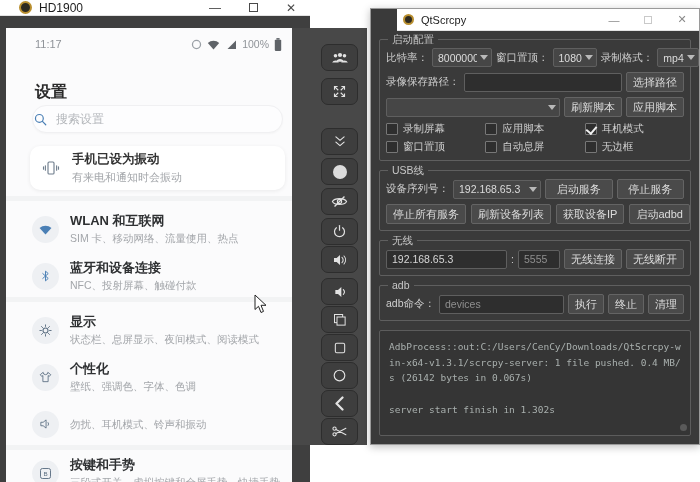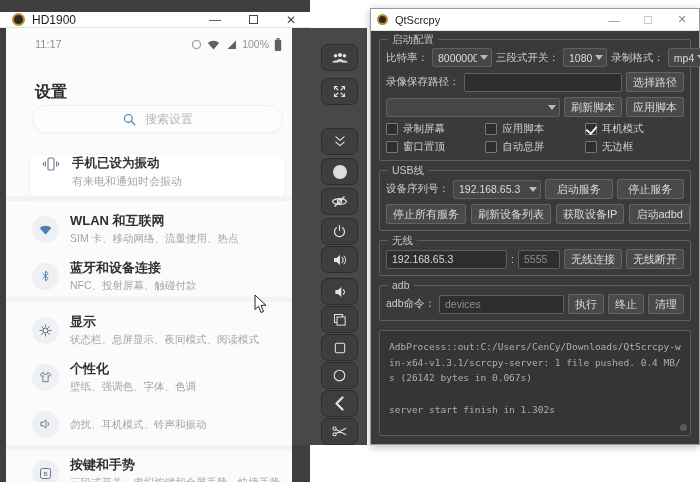--- a/index.html
+++ b/index.html
@@ -3,21 +3,21 @@
 <meta charset="utf-8">
 <style>
   * { margin:0; padding:0; box-sizing:border-box; }
   html,body { width:700px; height:482px; overflow:hidden; background:#ffffff;
               font-family:"Liberation Sans","DejaVu Sans",sans-serif; }
   .abs { position:absolute; }
 
   
   #phone-window { left:0; top:0; width:310px; height:482px; background:#3f3f3f; }
   .win-titlebar { display:flex; align-items:center; background:#ffffff; border-bottom:1px solid #e3e3e3; }
-  #phone-titlebar { height:16px; padding-left:12px;margin-top:12px; }
+  #phone-titlebar { height:16px; padding-left:19px; }
   .app-dot { width:13px; height:13px; border-radius:50%; background:#2e2a20;
              border:2px solid #b98f2f; flex:0 0 auto; }
   .win-title { font-size:12px; color:#1c1c1c; margin-left:7px; flex:1 1 auto;
                white-space:nowrap; overflow:hidden; }
   .win-controls { display:flex; height:100%; }
   .win-btn { width:38px; display:flex; align-items:center; justify-content:center;
              font-size:12px; color:#4a4a4a; cursor:default; }
   .win-btn .sq { width:9px; height:9px; border:1px solid #4a4a4a; display:block; }
   #phone-screen { position:absolute; left:6px; top:28px; width:286px; height:454px;
                   background:#fbfbfc; overflow:hidden; }
@@ -28,28 +28,28 @@
   #status-time { font-size:11px; color:#8f9398; flex:1 1 auto; }
   .st-icons { display:flex; align-items:center; gap:5px; }
   .st-icons svg { display:block; }
   #battery-pct { font-size:10.5px; color:#8f9398; }
 
   #page-title { position:absolute; left:29px; top:54px; font-size:16px; font-weight:700; color:#2a2a2a; }
 
   
   #search-box { position:absolute; left:26px; top:77px; width:251px; height:28px;
                 background:#fdfdfe; border:1px solid #f0f0f2; border-radius:15px;
-                display:flex; align-items:center; justify-content:center; gap:8px;
+                display:flex; align-items:center; justify-content:flex-start; gap:8px;
                 box-shadow:0 1px 2px rgba(0,0,0,0.03); }
   #search-box span { font-size:12px; color:#b4b7bb; }
 
   
-  #vib-card { position:absolute; left:24px; top:127px; width:255px; height:44px;
+  #vib-card { position:absolute; left:24px; top:118px; width:255px; height:44px;
               background:#ffffff; border-radius:10px; box-shadow:0 1px 4px rgba(0,0,0,0.07);
-              display:flex; padding:0 10px 0 12px; gap:12px; }
+              display:flex; align-items:center; padding:0 10px 0 12px; gap:12px; }
   .vc-title { font-size:12.5px; font-weight:700; color:#333; }
   .vc-sub { font-size:11px; color:#a3a6aa; margin-top:2px; }
 
   
   .set-item { position:absolute; left:26px; width:250px; height:42px;
               display:flex; align-items:center; gap:11px; }
   .icon-circle { width:27px; height:27px; border-radius:50%; background:#eef0f3;
                  display:flex; align-items:center; justify-content:center; flex:0 0 auto; }
   .si-title { font-size:13px; font-weight:700; color:#2f3133; white-space:nowrap; }
   .si-sub { font-size:10.5px; color:#a3a6aa; margin-top:2px; white-space:nowrap; }
@@ -60,21 +60,21 @@
 
   
   #side-toolbar { left:292px; top:28px; width:75px; height:417px; background:#484848; }
   .tb-btn { position:absolute; left:29px; width:37px; height:27px; border-radius:7px;
             background:#3e3e3e; border:1px solid #2d2d2d;
             display:flex; align-items:center; justify-content:center; }
   .tb-btn svg { display:block; }
 
   
   #qt-window { left:370px; top:8px; width:330px; height:437px; background:#3a3a3a;
-               border:1px solid #9a9a9a; box-shadow:0 2px 8px rgba(0,0,0,0.25); }
+               border:1px solid #9a9a9a; box-shadow:0 2px 8px rgba(0,0,0,0.25);padding-left:26px; }
   #qt-titlebar { height:22px; padding-left:6px; }
   #qt-titlebar .app-dot { width:11px; height:11px; }
   #qt-titlebar .win-title { font-size:11px; }
   #qt-titlebar .win-btn { width:34px; font-size:11px; color:#8a8a8a; }
   #qt-titlebar .win-btn .sq { width:8px; height:8px; border-color:#c9c9c9; }
   #qt-body { position:absolute; left:0; top:22px; right:0; bottom:0; background:#3a3a3a;
              padding:8px 8px 0 8px; color:#cfcfcf; font-size:10.5px; }
 
   .groupbox { position:relative; border:1px solid #5f5f5f; border-radius:2px;
               padding:8px 6px 6px 6px; margin-bottom:9px; }
@@ -349,21 +349,21 @@
   <div id="qt-body">
 
     <div class="groupbox">
       <span class="gb-title">启动配置</span>
       <div class="qrow">
         <span class="qlabel">比特率：</span>
         <div class="combo" style="width:60px">
             <span class="cv">8000000</span>
             <span class="caret"></span>
           </div>
-        <span class="qlabel">三段式开关：</span>
+        <span class="qlabel">窗口置顶：</span>
         <div class="combo" style="width:48px">
             <span class="cv">1080</span>
             <span class="caret"></span>
           </div>
         <span class="qlabel">录制格式：</span>
         <div class="combo" style="width:46px">
             <span class="cv">mp4</span>
             <span class="caret"></span>
           </div>
       </div>

